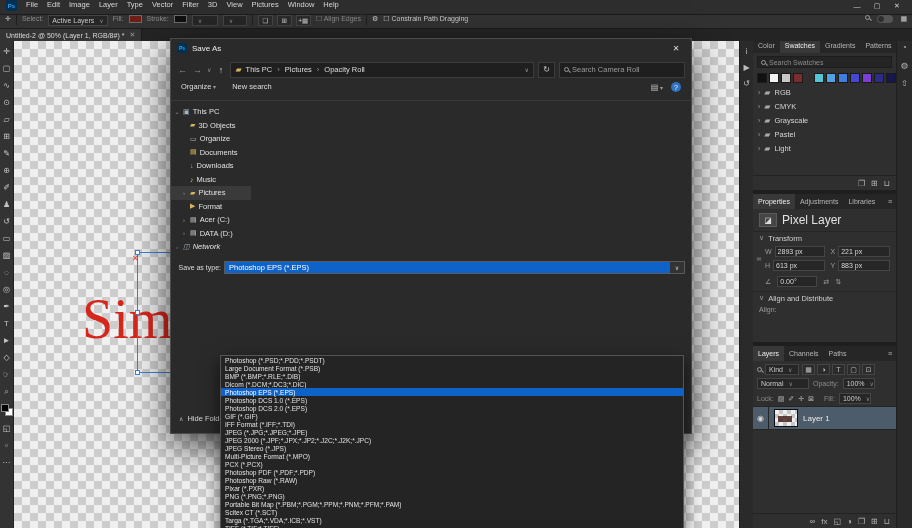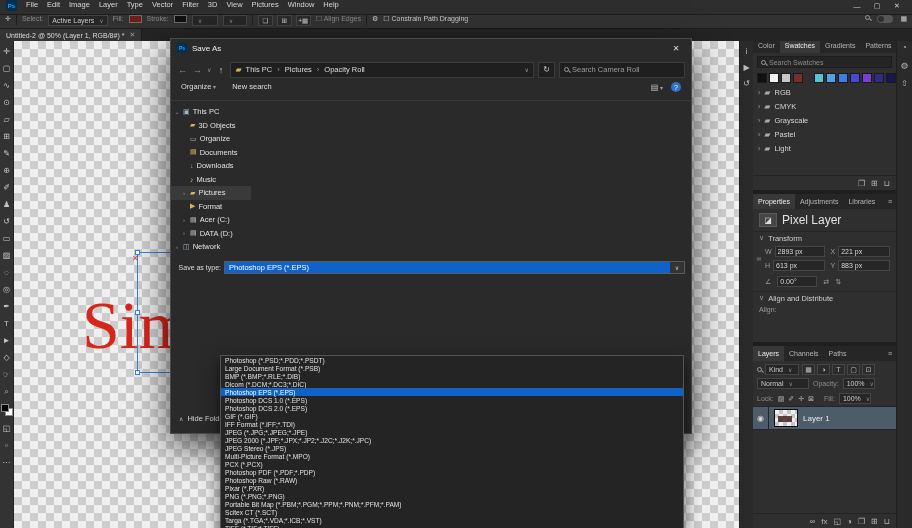--- a/index.html
+++ b/index.html
@@ -40,21 +40,21 @@
   
   .checker { background-color:#f0f0f0;
     background-image:linear-gradient(45deg,#cdcdcd 25%,transparent 25%,transparent 75%,#cdcdcd 75%),
                      linear-gradient(45deg,#cdcdcd 25%,transparent 25%,transparent 75%,#cdcdcd 75%);
     background-size:16px 16px; background-position:0 0,8px 8px; }
   .checker-sm { background-color:#efefef;
     background-image:linear-gradient(45deg,#c6c6c6 25%,transparent 25%,transparent 75%,#c6c6c6 75%),
                      linear-gradient(45deg,#c6c6c6 25%,transparent 25%,transparent 75%,#c6c6c6 75%);
     background-size:8px 8px; background-position:0 0,4px 4px; }
   #canvas { left:14px; top:41px; width:725px; height:487px; z-index:1; }
-  .canvas-text { position:absolute; left:68px; top:250px; font-family:"Liberation Serif",serif; font-size:68px; color:#d6271c; line-height:1; white-space:nowrap; }
+  .canvas-text { position:absolute; left:68px; top:250px; font-family:"Liberation Serif",serif; font-size:56px; color:#d6271c; line-height:1; white-space:nowrap; }
   .sel-box { position:absolute; left:123px; top:211px; width:545px; height:121px; border:1px solid #3a7fe0; }
   .handle { position:absolute; width:5px; height:5px; background:#fff; border:1px solid #3a7fe0; }
   .ref-x { position:absolute; left:118px; top:213px; color:#e03b2e; font-size:8px; }
 
   #dock { left:739px; top:41px; width:14px; height:487px; background:#2a2a2a; border-left:1px solid #1f1f1f; display:flex; flex-direction:column; align-items:center; padding-top:4px; gap:7px; z-index:4; }
   .dock-icon { color:#bdbdbd; font-size:8px; }
   #rightstrip { left:896px; top:38px; width:16px; height:490px; background:#2a2a2a; border-left:1px solid #1f1f1f; display:flex; flex-direction:column; align-items:center; padding-top:5px; gap:9px; z-index:4; }
   .rs-icon { color:#bdbdbd; font-size:8px; }
 
   
@@ -505,21 +505,21 @@
         <div class="side-item" style="padding-left: 10px;">
         <span class="side-chev">›</span>
         <span class="side-glyph" style="color: rgb(185, 190, 196);">▤</span>
         <span>Acer (C:)</span>
       </div>
         <div class="side-item" style="padding-left: 10px;">
         <span class="side-chev">›</span>
         <span class="side-glyph" style="color: rgb(185, 190, 196);">▤</span>
         <span>DATA (D:)</span>
       </div>
-        <div class="side-item" style="padding-left: 3px;">
+        <div class="side-item" style="padding-left: 3px; font-style: italic;">
         <span class="side-chev">›</span>
         <span class="side-glyph" style="color: rgb(159, 184, 200);">◫</span>
         <span>Network</span>
       </div>
       </div>
   </div>
   <div class="frow">
     <span class="flabel">Save as type:</span>
     <span class="fcombo">
       <span class="fcombo-val">Photoshop EPS (*.EPS)</span>

